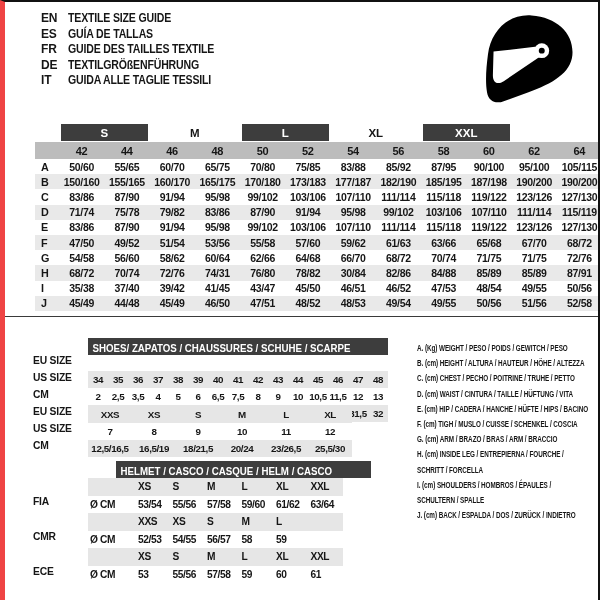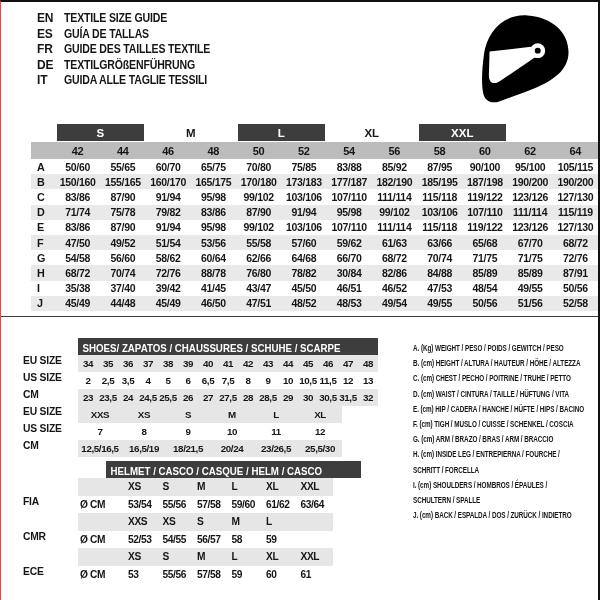--- a/index.html
+++ b/index.html
@@ -1,18 +1,18 @@
 <!DOCTYPE html>
 <html><head>
 <meta charset="utf-8">
 <style>
   html,body{margin:0;padding:0;background:#fff;}
   .page{
     position:relative;width:600px;height:600px;box-sizing:border-box;background:#fff;
-    border-top:2px solid #111;border-right:2px solid #111;border-left:1px solid #ef4444;
+    border-top:2px solid #111;border-right:2px solid #111;border-left:5px solid #ef4444;
     font-family:"Liberation Sans", sans-serif;font-weight:bold;color:#161616;overflow:hidden;
   }
   
   .lang-list{position:absolute;left:36px;top:9px;}
   .lang-row{display:flex;font-size:12px;line-height:15.6px;letter-spacing:-0.2px;}
   .lang-code{width:27px;flex:0 0 27px;}
   .lang-text span{display:inline-block;transform:scaleX(0.88);transform-origin:0 50%;white-space:nowrap;}
   .helmet-svg{position:absolute;left:462px;top:6px;width:118px;height:102px;}
   
   .textile{position:absolute;left:30px;top:121px;width:567px;}
@@ -23,30 +23,30 @@
   .group-light{color:#161616;}
   .sizes-row{background:#bcbcbc;height:17px;}
   .sizes-row .cell{font-size:11px;}
   .data-row{height:15.2px;}
   .data-row.striped{background:#e9e9e9;}
   .cell{display:flex;align-items:center;justify-content:center;font-size:10.5px;letter-spacing:-0.3px;white-space:nowrap;}
   .row-letter{justify-content:flex-start;padding-left:6px;font-size:10.8px;}
   
   .divider{position:absolute;left:0;top:314px;width:600px;border-top:1px solid #3a3a3a;}
   
-  .bottom-left{position:absolute;left:22px;top:336px;}
+  .bottom-left{position:absolute;left:28px;top:336px;}
   .bar{background:#3d3d3d;height:17px;overflow:hidden;}
   .bar span{display:inline-block;transform:scaleX(0.9);transform-origin:0 50%;font-size:10.8px;color:#fff;padding-left:5px;line-height:17px;white-space:nowrap;}
   .b-row{display:flex;align-items:flex-start;height:17px;}
   .b-label{flex:0 0 55px;font-size:10.3px;letter-spacing:-0.2px;}
   .b-cells{display:grid;}
   .shade{background:#e6e6e6;}
   .b-cell{display:flex;align-items:center;justify-content:center;font-size:9.8px;letter-spacing:-0.4px;white-space:nowrap;height:17px;}
   .shoes-w{width:300px;margin-left:55px;}
-  .shoes-cells{width:300px;grid-template-columns:repeat(15,1fr);}
+  .shoes-cells{width:300px;grid-template-columns:repeat(15,1fr);margin-top:16px;}
   .gloves-w{width:264px;margin-left:55px;}
   .gloves-cells{width:264px;grid-template-columns:repeat(6,1fr);}
   .helm-w{width:255px;margin-left:83px;}
   .helm-cells{width:255px;grid-template-columns:48px repeat(6,34.5px);}
   .helm-cells .b-cell{justify-content:flex-start;padding-left:2px;font-size:10.2px;height:17.5px;}
   .helm-row{height:17.5px;}
   .mt4{margin-top:4px;}
   
   .legend{position:absolute;left:412px;top:338px;width:262px;transform:scaleX(0.66);transform-origin:0 0;}
   .legend-item{font-size:9.6px;line-height:15.2px;letter-spacing:-0.1px;}
@@ -214,21 +214,21 @@
         <div class="cell">70/74</div>
         <div class="cell">71/75</div>
         <div class="cell">71/75</div>
         <div class="cell">72/76</div>
       </div>
       <div class="t-grid data-row striped">
         <div class="cell row-letter">H</div>
         <div class="cell">68/72</div>
         <div class="cell">70/74</div>
         <div class="cell">72/76</div>
-        <div class="cell">88/78</div>
+        <div class="cell">74/31</div>
         <div class="cell">76/80</div>
         <div class="cell">78/82</div>
         <div class="cell">30/84</div>
         <div class="cell">82/86</div>
         <div class="cell">84/88</div>
         <div class="cell">85/89</div>
         <div class="cell">85/89</div>
         <div class="cell">87/91</div>
       </div>
       <div class="t-grid data-row">

